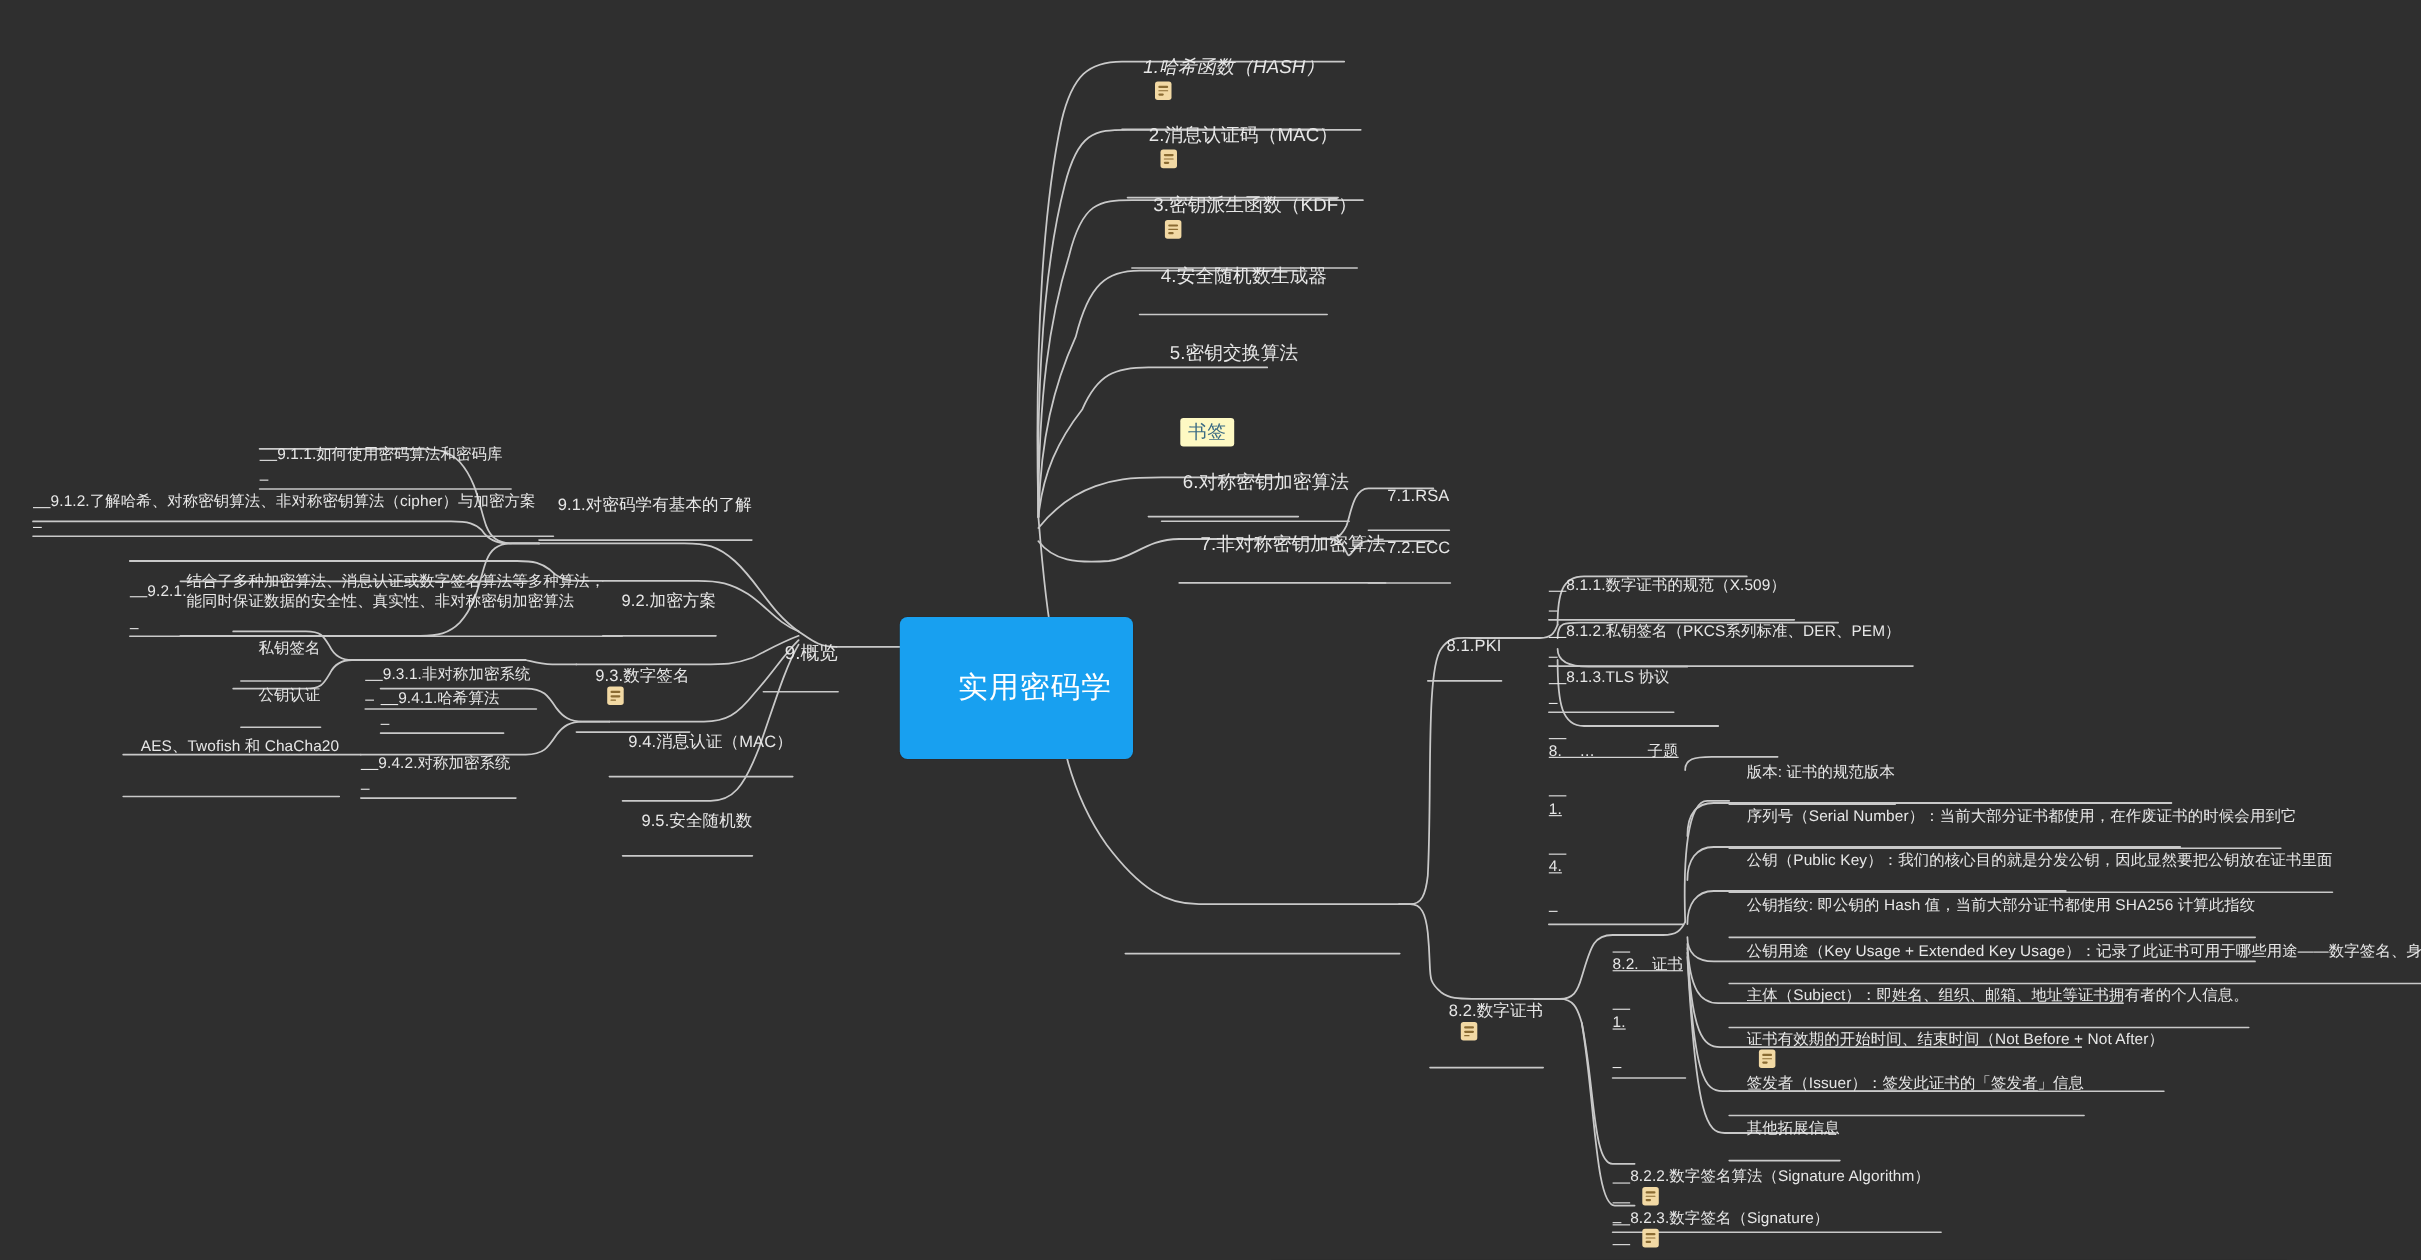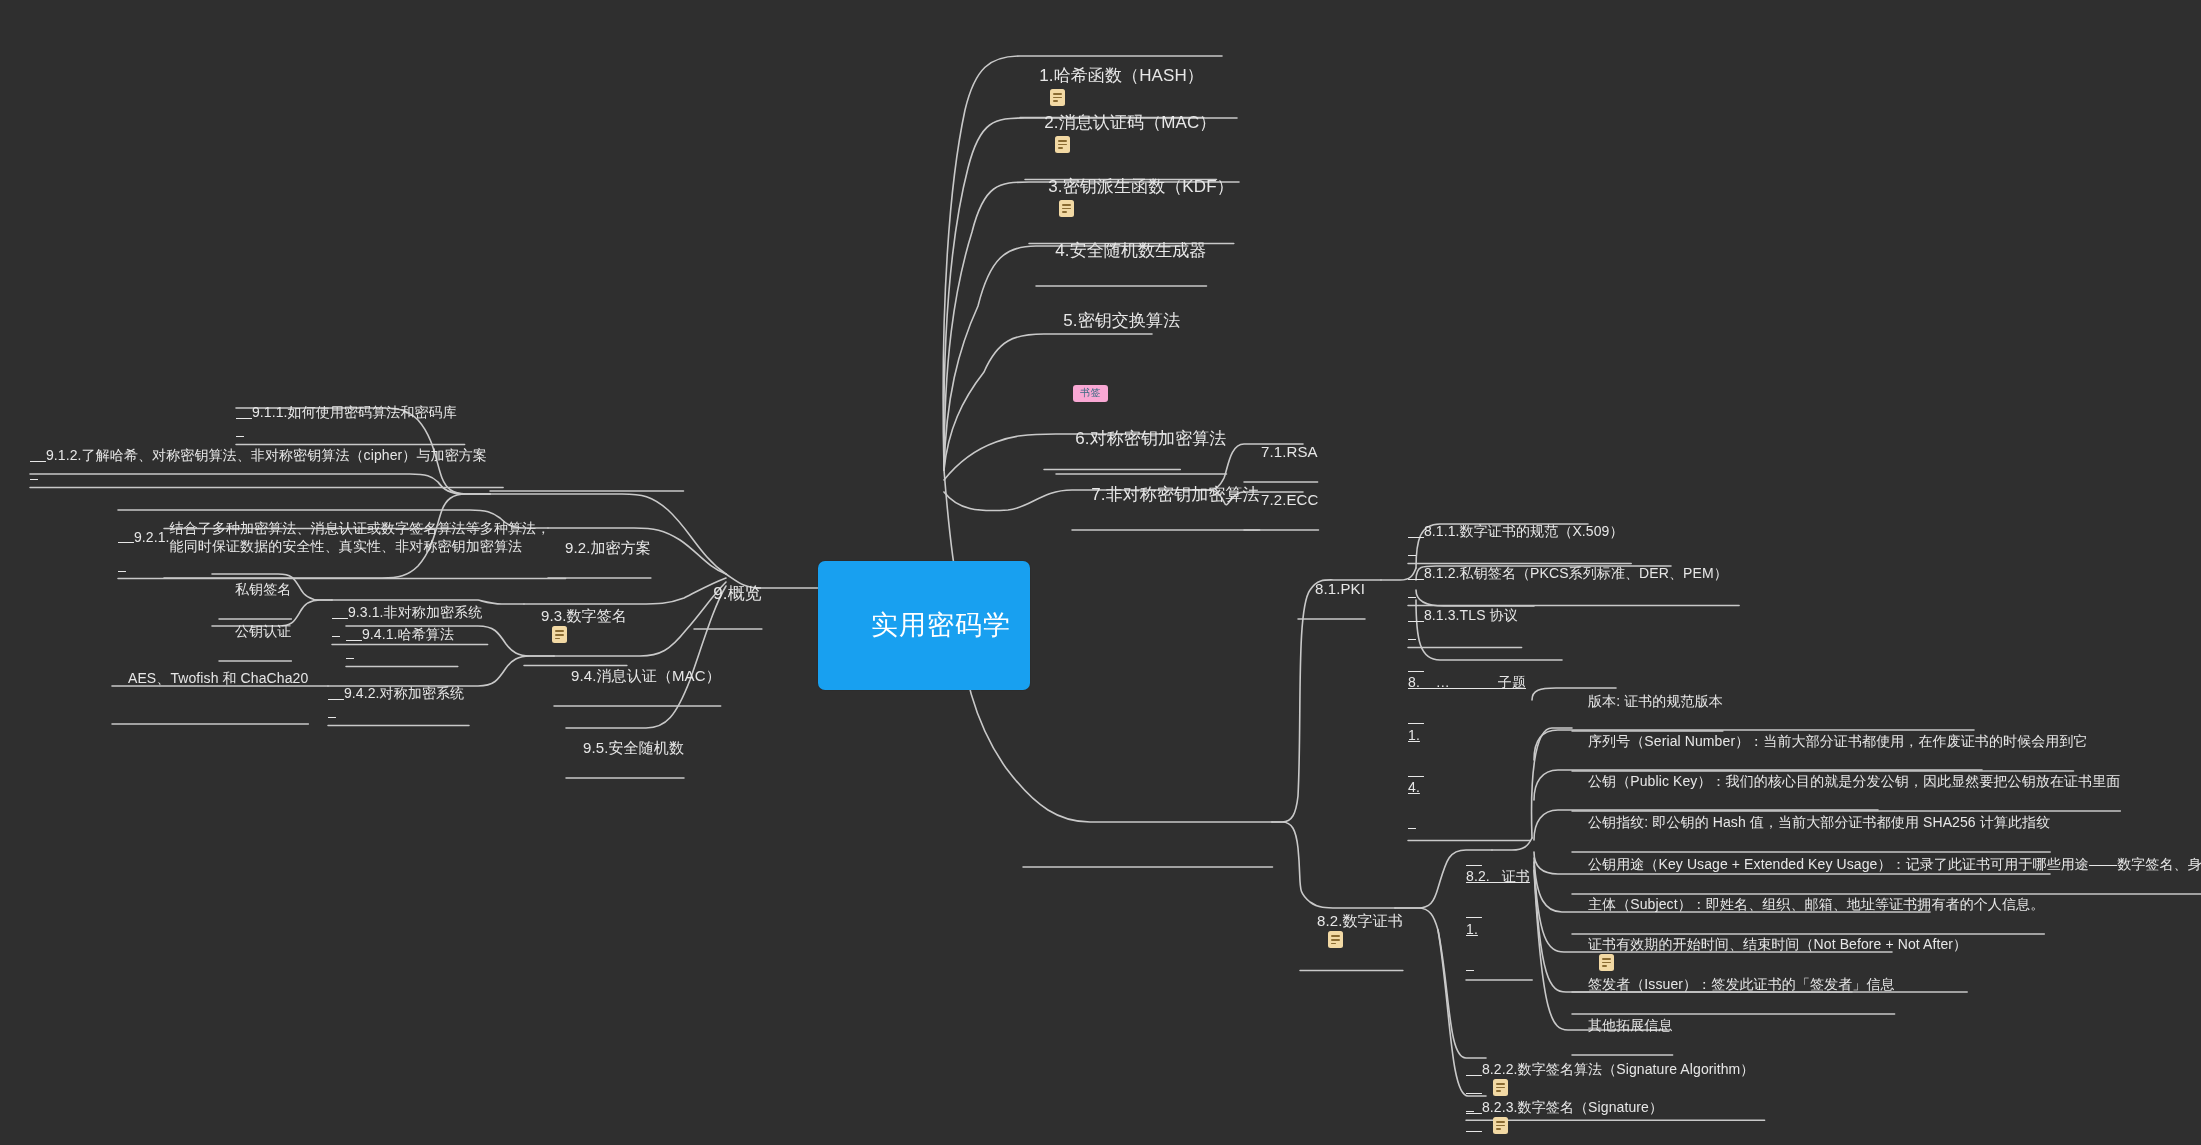--- a/index.html
+++ b/index.html
@@ -59,23 +59,23 @@
     background: #8a6b32;
     border-radius: 1px;
     display: block;
   }
   .note-icon i:nth-child(1) { top: 4px; width: 9px; }
   .note-icon i:nth-child(2) { top: 7.6px; width: 9px; }
   .note-icon i:nth-child(3) { top: 11.2px; width: 5px; }
   .tag-row { margin-top: 4px; }
   .tag {
     display: inline-block;
-    background: #f9a8d4;
+    background: #fef9c3;
     color: #3b6b84;
-    font-size: 10px;
+    font-size: 17px;
     padding: 2px 7px 3px 7px;
     border-radius: 3px;
     letter-spacing: 0.5px;
   }
   .multi { line-height: 1.30; }
   .numlist { line-height: 1.25; }
 </style>
 </head>
 <body>
 
@@ -195,21 +195,21 @@
         <path d="M 328.0 725.5 L 469.0 725.5"></path>
         <path d="M 112.0 724.1 L 308.4 724.1"></path>
         <path d="M 566.0 778.0 L 684.0 778.0"></path>
       </g>
     </svg>
 
   <div class="node root" style="left:818px; top:561px;">
     <span class="txt">实用密码学</span>
   </div>
 
-  <div class="node lvl1" style="left:1020px; top:43px;">
+  <div class="node lvl1" style="left:1020px; top:28px;font-style:italic;">
     <span class="txt">1.哈希函数（HASH）</span>
     <span class="note-icon"><i></i><i></i><i></i></span>
   </div>
 
   <div class="node lvl1" style="left:1025px; top:90px;">
     <span class="txt">2.消息认证码（MAC）</span>
     <span class="note-icon"><i></i><i></i><i></i></span>
   </div>
 
   <div class="node lvl1" style="left:1029px; top:154px;">
@@ -313,20 +313,23 @@
 
   <div class="node lvl3" style="left:1466px; top:1081px;">
     <span class="txt">8.2.3.数字签名（Signature）</span>
     <span class="note-icon"><i></i><i></i><i></i></span>
   </div>
 
   <div class="node lvl1" style="left:694px; top:561px;">
     <span class="txt">9.概览</span>
   </div>
 
+  <div class="node lvl2" style="left:490px; top:430px;">
+    <span class="txt">9.1.对密码学有基本的了解</span>
+  </div>
 
   <div class="node lvl3" style="left:236px; top:386px;">
     <span class="txt">9.1.1.如何使用密码算法和密码库</span>
   </div>
 
   <div class="node lvl3" style="left:30px; top:429px;">
     <span class="txt">9.1.2.了解哈希、对称密钥算法、非对称密钥算法（cipher）与加密方案</span>
   </div>
 
 

